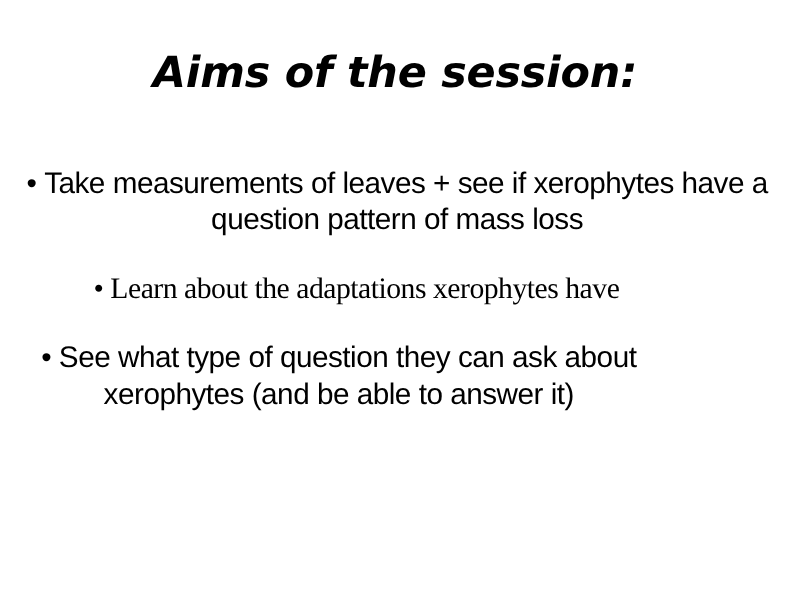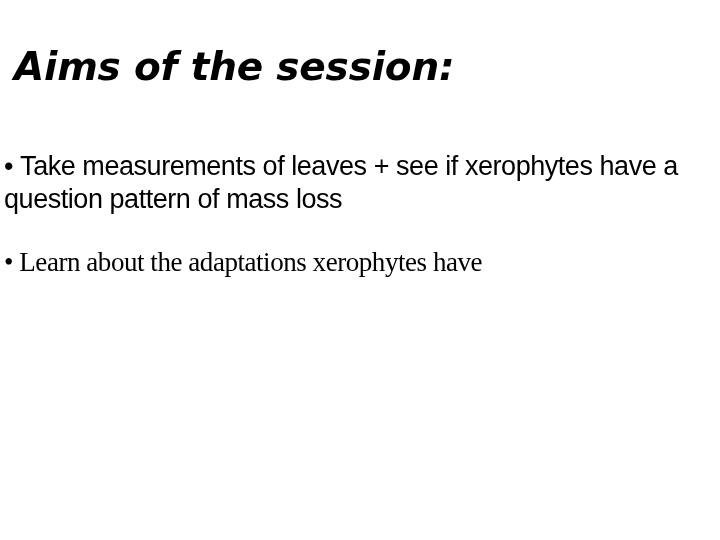--- a/index.html
+++ b/index.html
@@ -14,20 +14,21 @@
     -webkit-font-smoothing: antialiased;
     overflow: hidden;
   }
 
   #slide {
     position: relative;
     width: 720px;
     height: 391px;
     background: #ffffff;
     box-sizing: border-box;
+    text-align: center;
   }
 
   
   #slide-title {
     position: absolute;
     left: 14px;
     top: 44px;
     width: 690px;
     font-family: "DejaVu Sans", "Liberation Sans", sans-serif;
     font-size: 39px;
@@ -85,15 +86,18 @@
   <div id="body-block">
 
     <p class="bullet-item b1">
       <span class="bullet-mark">•</span><span>&nbsp;</span><span class="bullet-text">Take measurements of leaves + see if xerophytes have a question pattern of mass loss</span>
     </p>
 
     <p class="bullet-item b2">
       <span class="bullet-mark">•</span><span>&nbsp;</span><span class="bullet-text">Learn about the adaptations xerophytes have</span>
     </p>
 
+    <p class="bullet-item b3">
+      <span class="bullet-mark">•</span><span>&nbsp;</span><span class="bullet-text">See what type of question they can ask about xerophytes (and be able to answer it)</span>
+    </p>
 
   </div>
 </div>
 
 </body></html>

